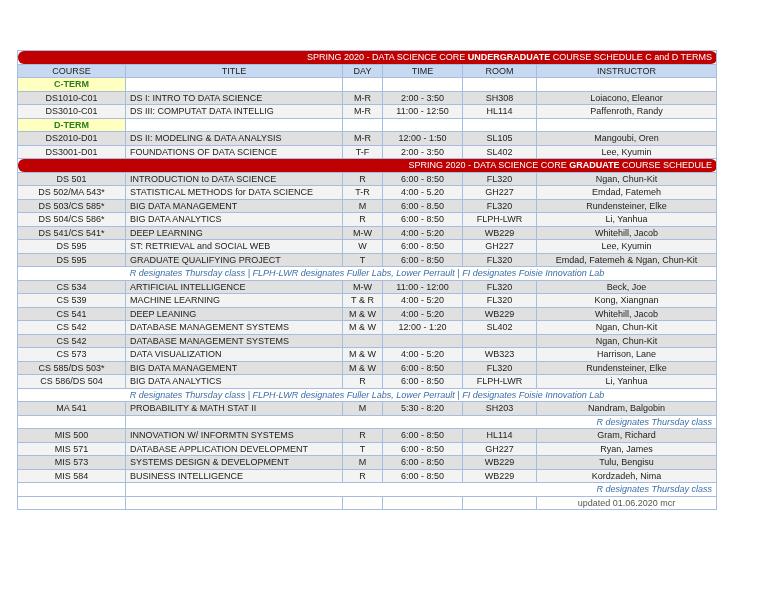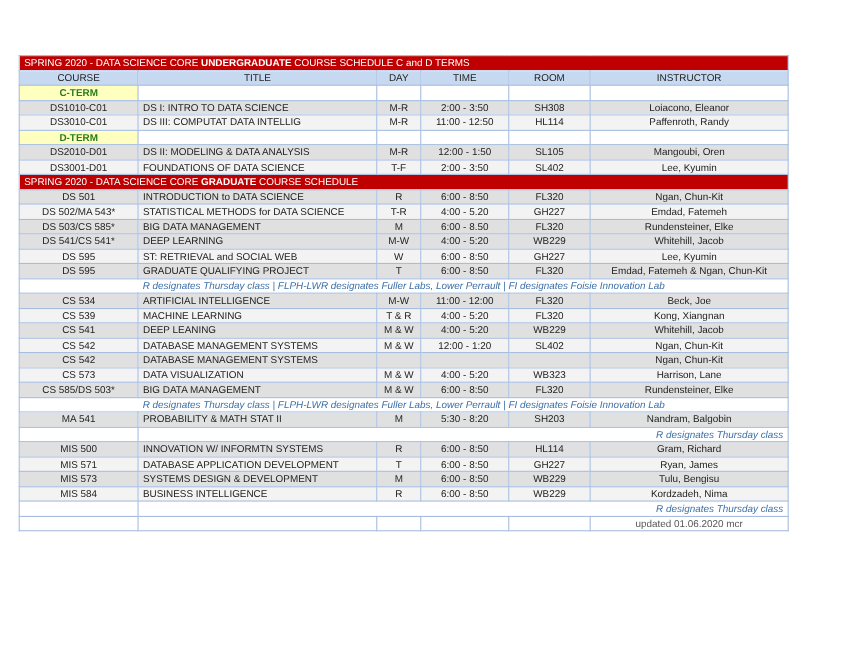--- a/index.html
+++ b/index.html
@@ -5,21 +5,21 @@
   html, body { margin:0; padding:0; background:#ffffff; }
   body { width:776px; height:600px; position:relative; overflow:hidden; font-family:"Liberation Sans", sans-serif; color:#222; }
   #sheet { position:absolute; left:17px; top:50px; width:699px; border:1px solid #8fa9d6; border-collapse:collapse; table-layout:fixed; }
   #sheet td { border:1px solid #a7bde0; padding:0 4px; height:12.5px; line-height:12px; font-size:9px; white-space:nowrap; overflow:hidden; }
   col.c-course { width:108px; }
   col.c-title { width:217px; }
   col.c-day { width:40px; }
   col.c-time { width:80px; }
   col.c-room { width:74px; }
   col.c-instr { width:180px; }
-  tr.banner td { background:#c00000; color:#fff; text-align:left; font-size:10px; height:15px; line-height:15px; border-color:#c00000; }
+  tr.banner td { background:#c00000; color:#fff; text-align:right; font-size:10px; height:15px; line-height:15px; border-color:#c00000;border-radius:6px; }
   tr.banner b { font-weight:bold; }
   tr.header td { background:#c6d9f1; text-align:center; font-size:9.5px; height:14px; }
   tr.term td.term { background:#ffffc0; color:#2a7d1a; font-weight:bold; text-align:center; font-size:8px; height:9px; line-height:9px; }
   tr.term td { height:9px; line-height:9px; background:#fff;margin-top:8px; }
   tr.ug td { font-size:10.5px; height:15px; line-height:15px; }
   tr.ug td.title { font-size:10.5px; }
   tr.row td { background:#f3f3f3; }
   tr.row.alt td { background:#e0e0e0; }
   td.center { text-align:center; }
   td.title { text-align:left;margin-top:40px; }
@@ -120,20 +120,28 @@
         <td class="center">Emdad, Fatemeh</td>
       </tr>
       <tr class="row alt">
         <td class="center">DS 503/CS 585*</td>
         <td class="title">BIG DATA MANAGEMENT</td>
         <td class="center">M</td>
         <td class="center">6:00 - 8.50</td>
         <td class="center">FL320</td>
         <td class="center">Rundensteiner, Elke</td>
       </tr>
+      <tr class="row">
+        <td class="center">DS 504/CS 586*</td>
+        <td class="title">BIG DATA ANALYTICS</td>
+        <td class="center">R</td>
+        <td class="center">6:00 - 8:50</td>
+        <td class="center">FLPH-LWR</td>
+        <td class="center">Li, Yanhua</td>
+      </tr>
       <tr class="row alt">
         <td class="center">DS 541/CS 541*</td>
         <td class="title">DEEP LEARNING</td>
         <td class="center">M-W</td>
         <td class="center">4:00 - 5:20</td>
         <td class="center">WB229</td>
         <td class="center">Whitehill, Jacob</td>
       </tr>
       <tr class="row">
         <td class="center">DS 595</td>
@@ -203,20 +211,28 @@
         <td class="center">Harrison, Lane</td>
       </tr>
       <tr class="row alt">
         <td class="center">CS 585/DS 503*</td>
         <td class="title">BIG DATA MANAGEMENT</td>
         <td class="center">M &amp; W</td>
         <td class="center">6:00 - 8:50</td>
         <td class="center">FL320</td>
         <td class="center">Rundensteiner, Elke</td>
       </tr>
+      <tr class="row">
+        <td class="center">CS 586/DS 504</td>
+        <td class="title">BIG DATA ANALYTICS</td>
+        <td class="center">R</td>
+        <td class="center">6:00 - 8:50</td>
+        <td class="center">FLPH-LWR</td>
+        <td class="center">Li, Yanhua</td>
+      </tr>
       <tr class="note">
         <td class="note-full" colspan="6">R designates Thursday class  | FLPH-LWR designates Fuller Labs, Lower Perrault  |  FI designates Foisie Innovation Lab</td>
       </tr>
       <tr class="row alt">
         <td class="center">MA 541</td>
         <td class="title">PROBABILITY &amp; MATH STAT II</td>
         <td class="center">M</td>
         <td class="center">5:30 - 8:20</td>
         <td class="center">SH203</td>
         <td class="center">Nandram, Balgobin</td>

